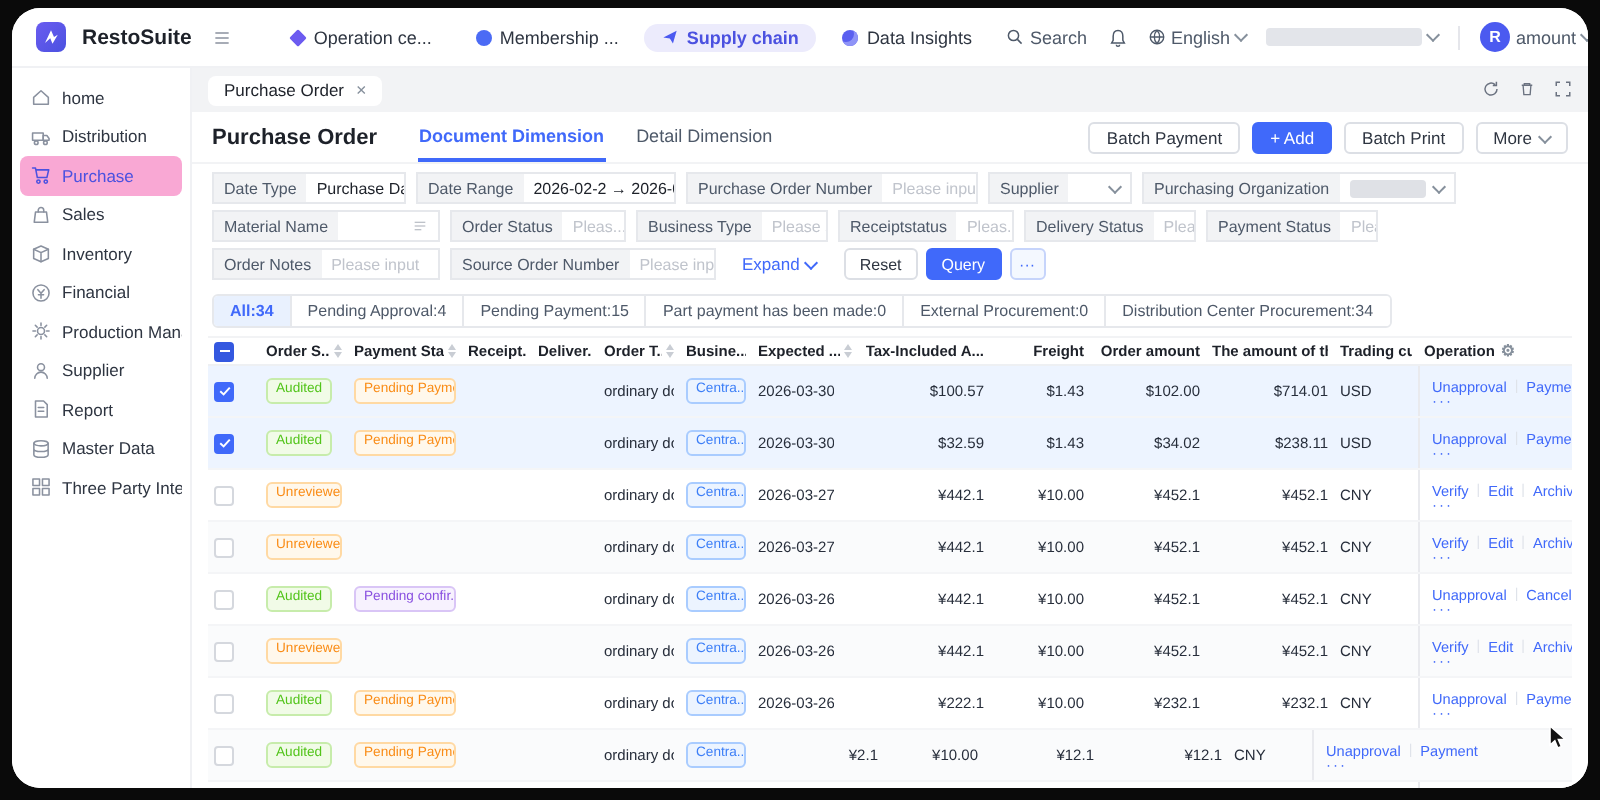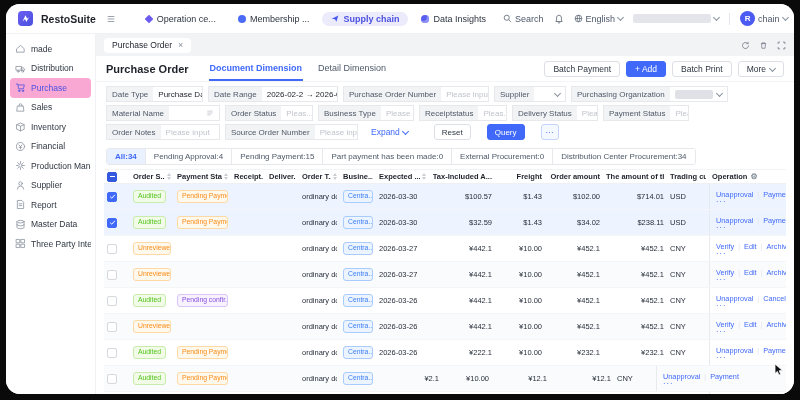--- a/index.html
+++ b/index.html
@@ -51,21 +51,21 @@
 
   
   .filters{padding:4px 10px 2px;display:flex;flex-direction:column;gap:3px}
   .f-row{display:flex;gap:5px;align-items:center}
   .f-box{height:16px;border:1px solid #e6e8ec;border-radius:0;display:flex;align-items:stretch;overflow:hidden;background:#fff;flex:0 0 auto}
   .f-label{background:#f2f3f5;color:#4e5969;font-size:8px;display:flex;align-items:center;padding:0 5px;white-space:nowrap}
   .f-val{display:flex;align-items:center;gap:4px;padding:0 5px;font-size:8px;color:#1d2129;flex:1;min-width:0;white-space:nowrap}
   .f-val .ph{color:#c0c4cc}
   .f-val .chev{flex:0 0 auto;margin-left:auto}
   .f-blob{width:58px;height:9px;background:#dfe1e6;border-radius:2px}
-  .f-actions{display:flex;gap:16px;align-items:center;margin-left:8px}
+  .f-actions{display:flex;gap:4px;align-items:center;margin-left:8px}
   .expand-link{font-size:8.5px;color:#4069fa;display:flex;align-items:center;gap:3px}
   .btn.mini{height:16px;padding:0 7px;font-size:8px}
   .btn.dots{border-color:#c6d4fb;color:#4069fa;background:#f4f8ff;padding:0 4px}
 
   
   .status-wrap{padding:3px 10px 2px}
   .status-tabs{display:inline-flex;border:1px solid #e6e8ec;border-radius:3px;overflow:hidden}
   .status-tab{font-size:8px;padding:3px 8px;color:#4e5969;background:#fff;border-left:1px solid #e6e8ec;white-space:nowrap}
   .status-tab:first-child{border-left:none}
   .status-tab.active{color:#4069fa;background:#e9f1fe;font-weight:bold}
@@ -161,36 +161,36 @@
         <span>English</span>
         <span class="chev"></span>
       </span>
       <span class="top-link">
         <span class="redact"></span>
         <span class="chev"></span>
       </span>
       <span class="v-div"></span>
       <span class="top-link">
         <span class="avatar">R</span>
-        <span>chain</span>
+        <span>amount</span>
         <span class="chev"></span>
       </span>
     </div>
   </div>
 
   <div class="app">
 
     <div class="sidebar" id="sidebar-list">
         <div class="sb-item">
           <span class="ico">
             <svg width="11" height="11" viewBox="0 0 12 12" fill="none" stroke="currentColor" stroke-width=".85" stroke-linejoin="round" stroke-linecap="round">
               <path d="M2 6.2 L6 2.6 L10 6.2 V10 H2 Z"></path>
             </svg>
           </span>
-          <span>made</span>
+          <span>home</span>
         </div>
         <div class="sb-item">
           <span class="ico">
             <svg width="11" height="11" viewBox="0 0 12 12" fill="none" stroke="currentColor" stroke-width=".85" stroke-linejoin="round" stroke-linecap="round">
               <rect x="1.4" y="3.8" width="5.8" height="4"></rect>
               <path d="M7.2 5.2 h2 l1.2 1.6 v1 H7.2z"></path>
               <circle cx="3.4" cy="9.1" r="1"></circle>
               <circle cx="8.4" cy="9.1" r="1"></circle>
             </svg>
           </span>

